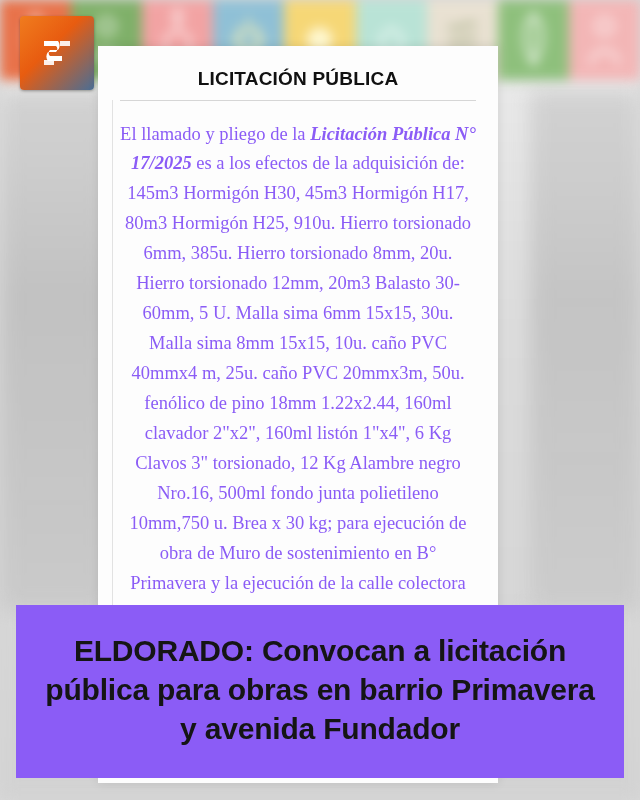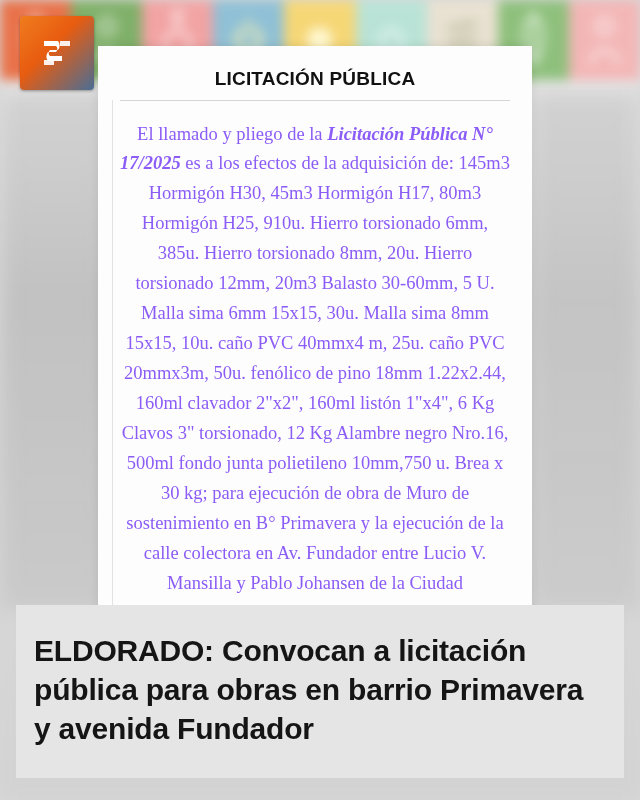--- a/index.html
+++ b/index.html
@@ -83,21 +83,21 @@
     left: 50%;
     top: 50%;
     transform: translate(-50%,-50%);
   }
 
   
   #card {
     position: absolute;
     left: 98px;
     top: 46px;
-    width: 434px;
+    width: 400px;
     background: #fdfdfd;
     padding: 18px 22px 26px 22px;
     box-sizing: border-box;
     box-shadow: 0 0 10px rgba(0,0,0,.10);
   }
   #card-title {
     text-align: center;
     font-size: 19px;
     font-weight: bold;
     letter-spacing: .2px;
@@ -131,24 +131,24 @@
     width: 1px;
     background: #e2e2e2;
   }
 
   
   #caption {
     position: absolute;
     left: 16px;
     right: 16px;
     bottom: 22px;
-    background: #e5e5e5;
+    background: #8b5cf6;
     padding: 26px 18px 30px 18px;
     box-sizing: border-box;
-    text-align: left;
+    text-align: center;
   }
   #caption-text {
     font-size: 30px;
     line-height: 1.30;
     font-weight: bold;
     color: #151515;
     letter-spacing: -0.2px;
   }
 </style>
 </head>

